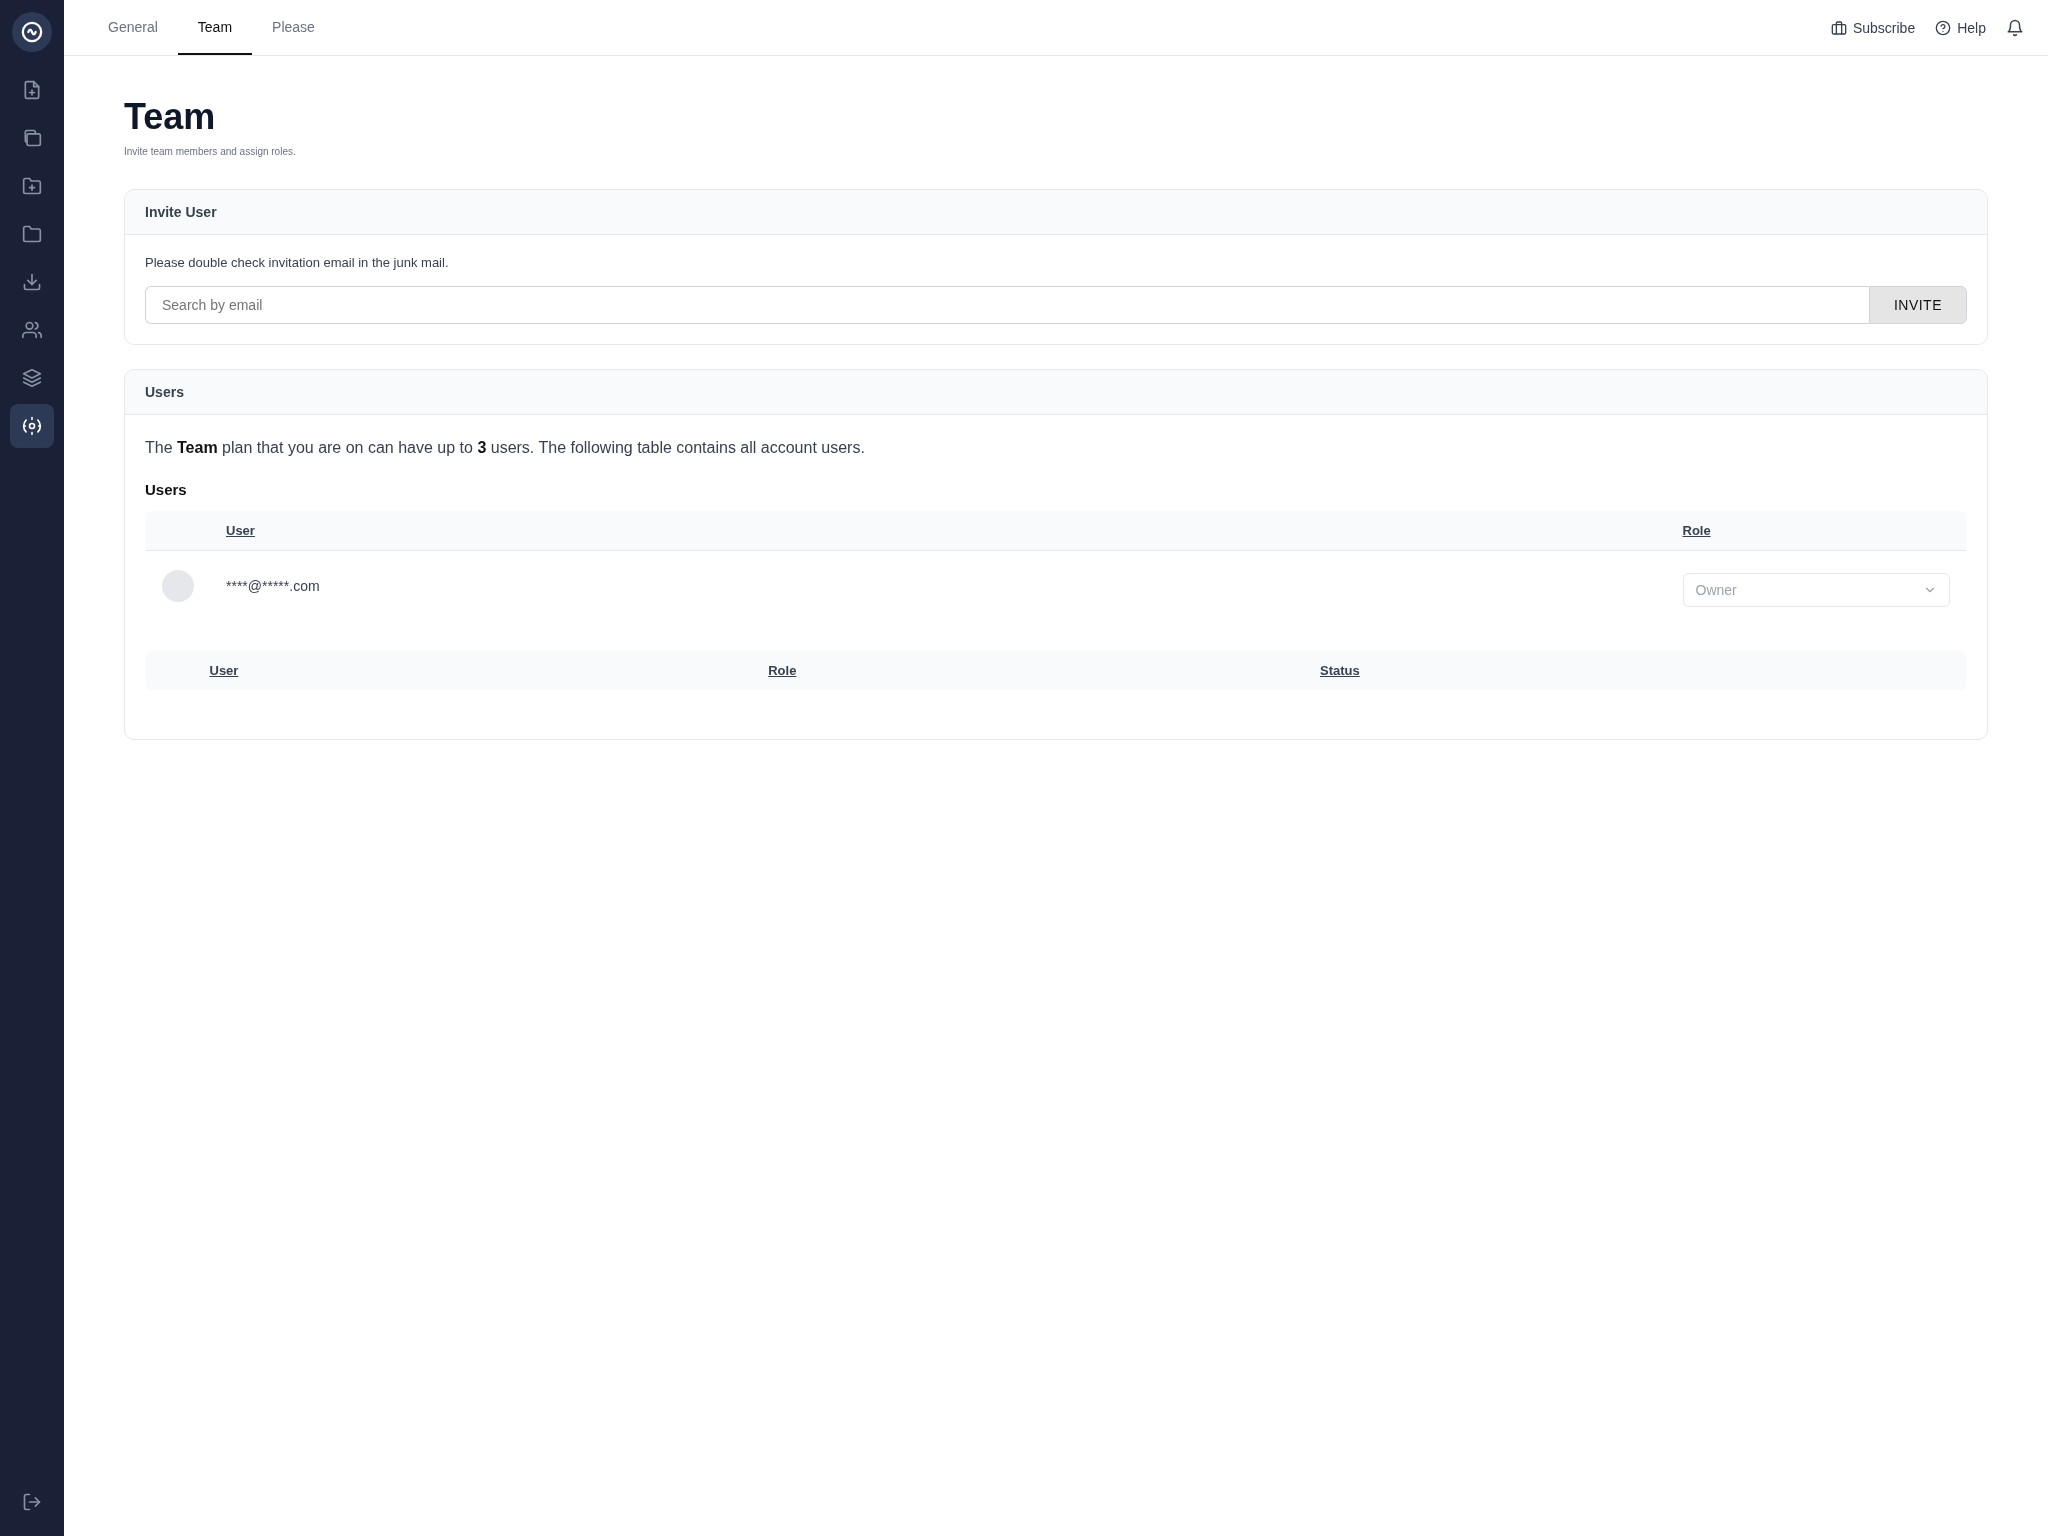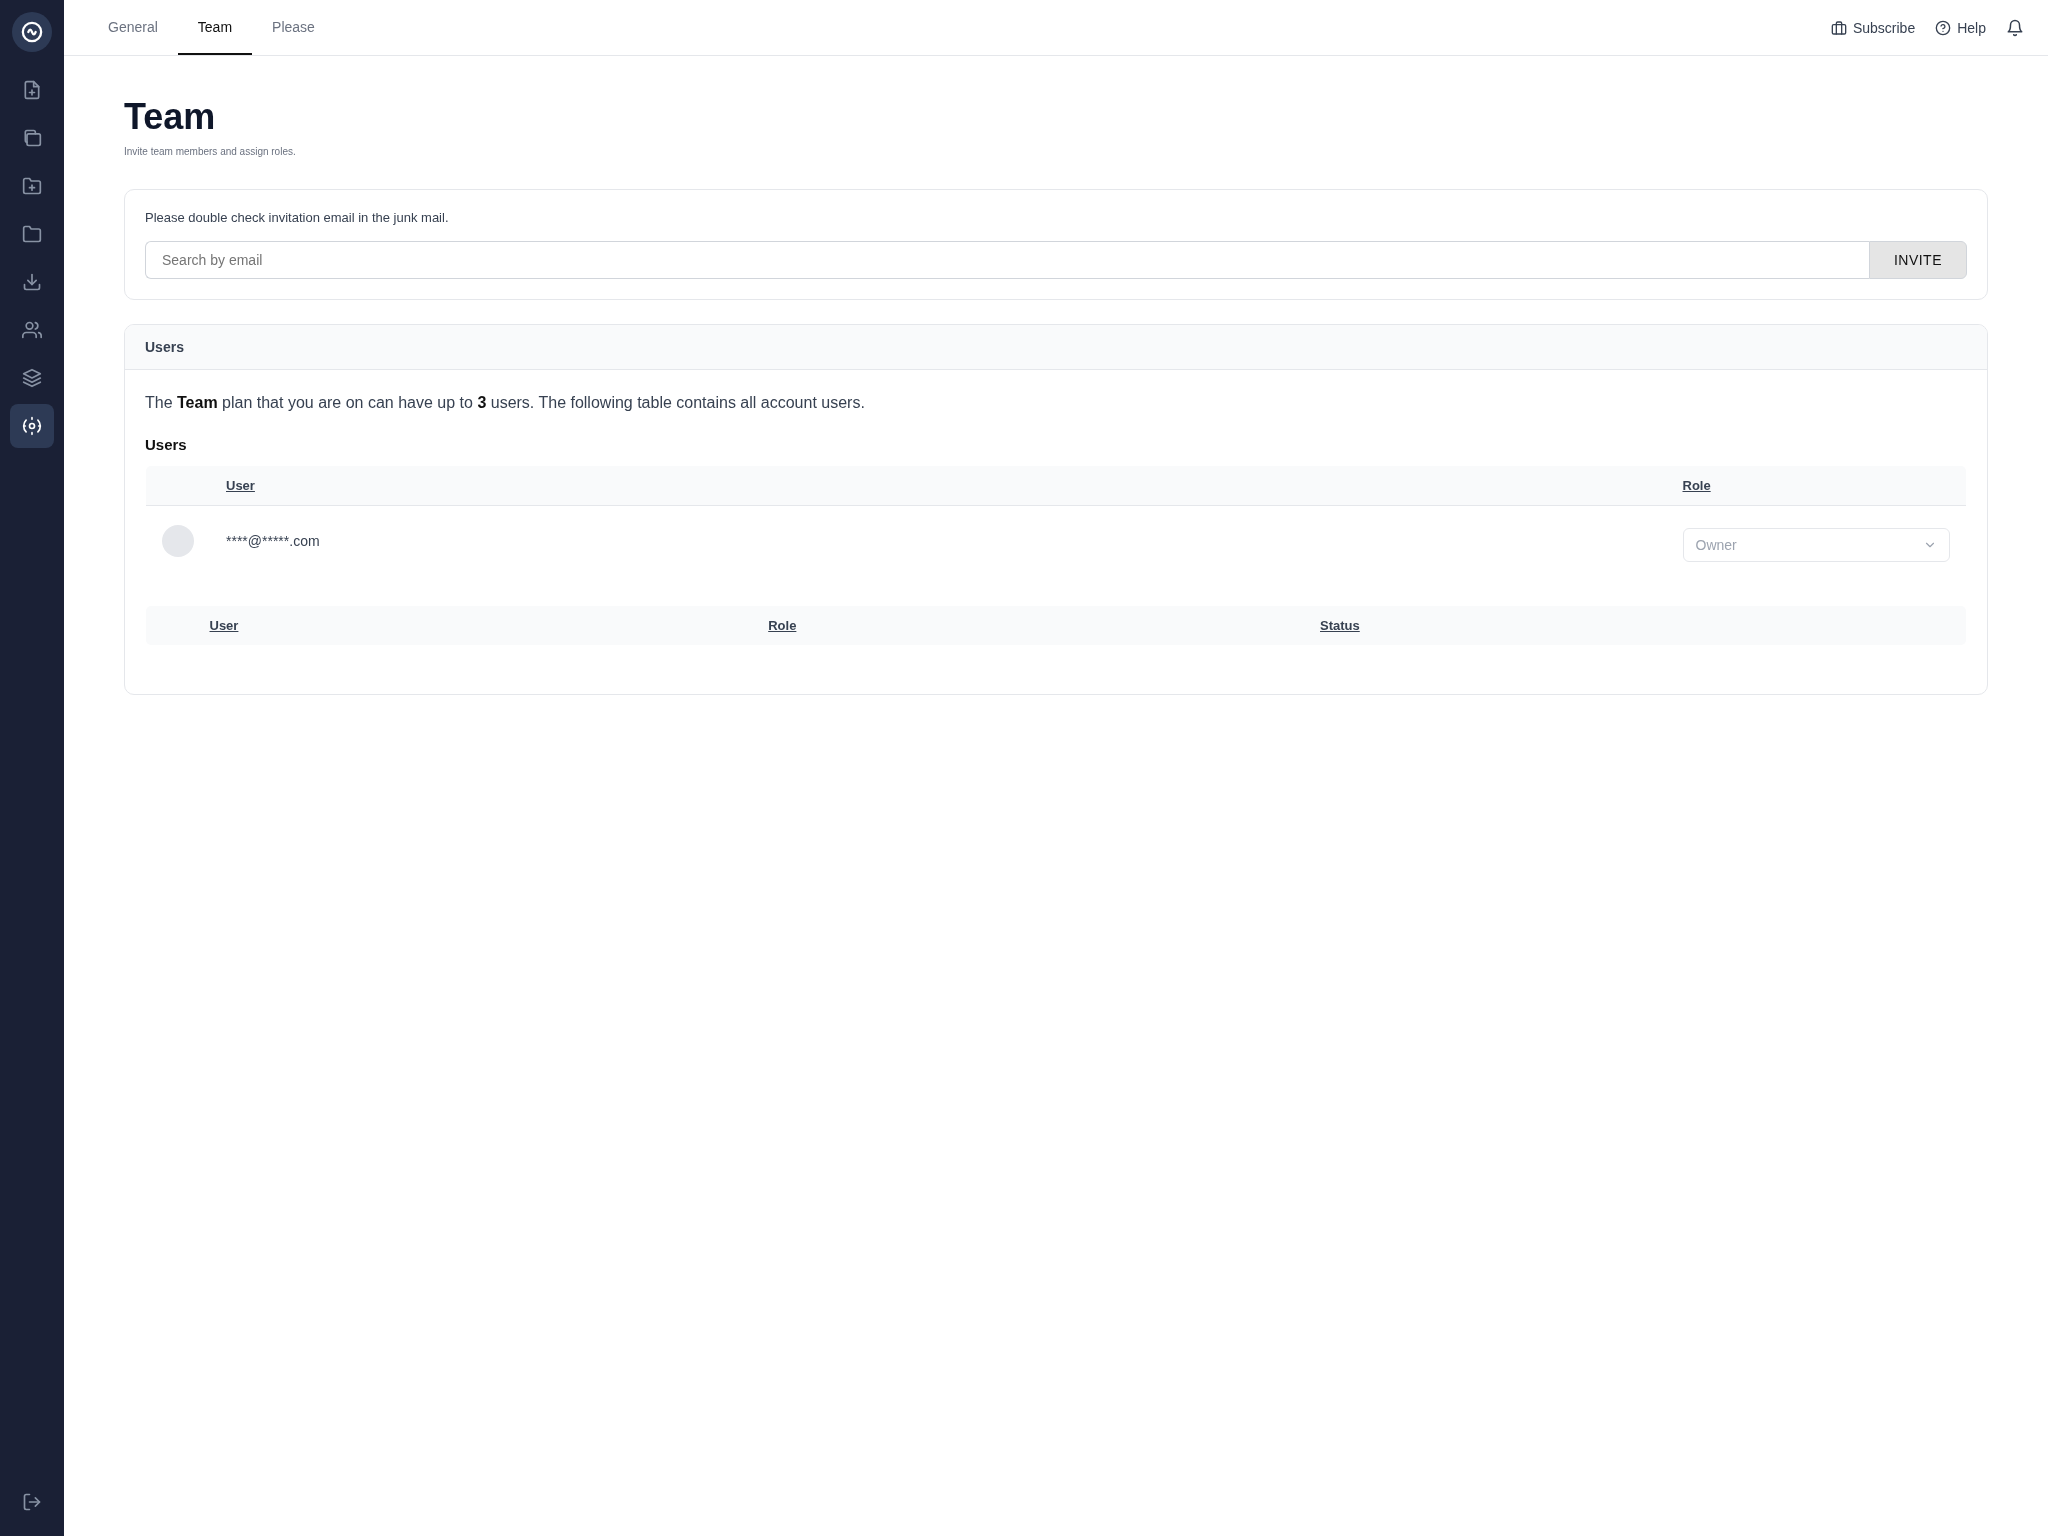--- a/index.html
+++ b/index.html
@@ -350,20 +350,21 @@
       </div>
     </div>
   </div>
 
   <div class="page-content">
 
     <h1 class="page-title">Team</h1>
     <p class="page-subtitle">Invite team members and assign roles.</p>
 
     <div class="card">
+      <div class="card-header">Invite User</div>
       <div class="card-body">
         <p class="invite-note">Please double check invitation email in the junk mail.</p>
         <div class="invite-row">
           <input class="invite-input" type="text" placeholder="Search by email" style="">
           <button class="invite-btn">
             <span>INVITE</span>
           </button>
         </div>
       </div>
     </div>

